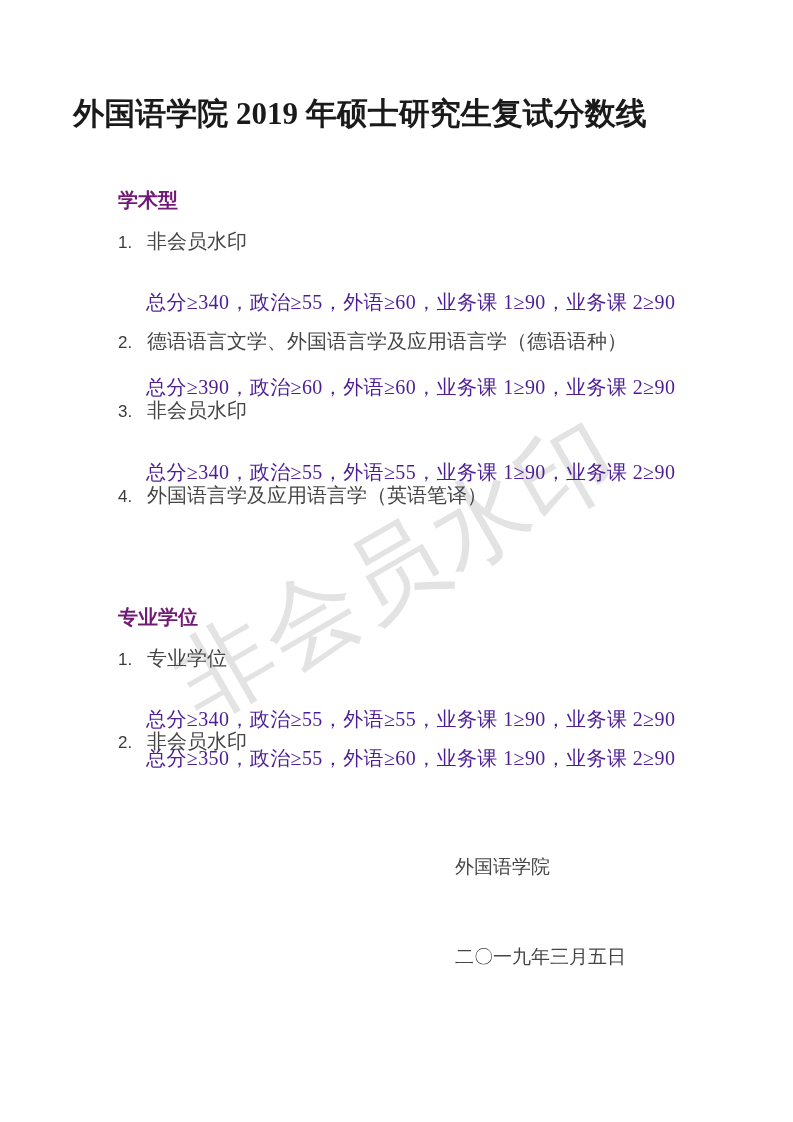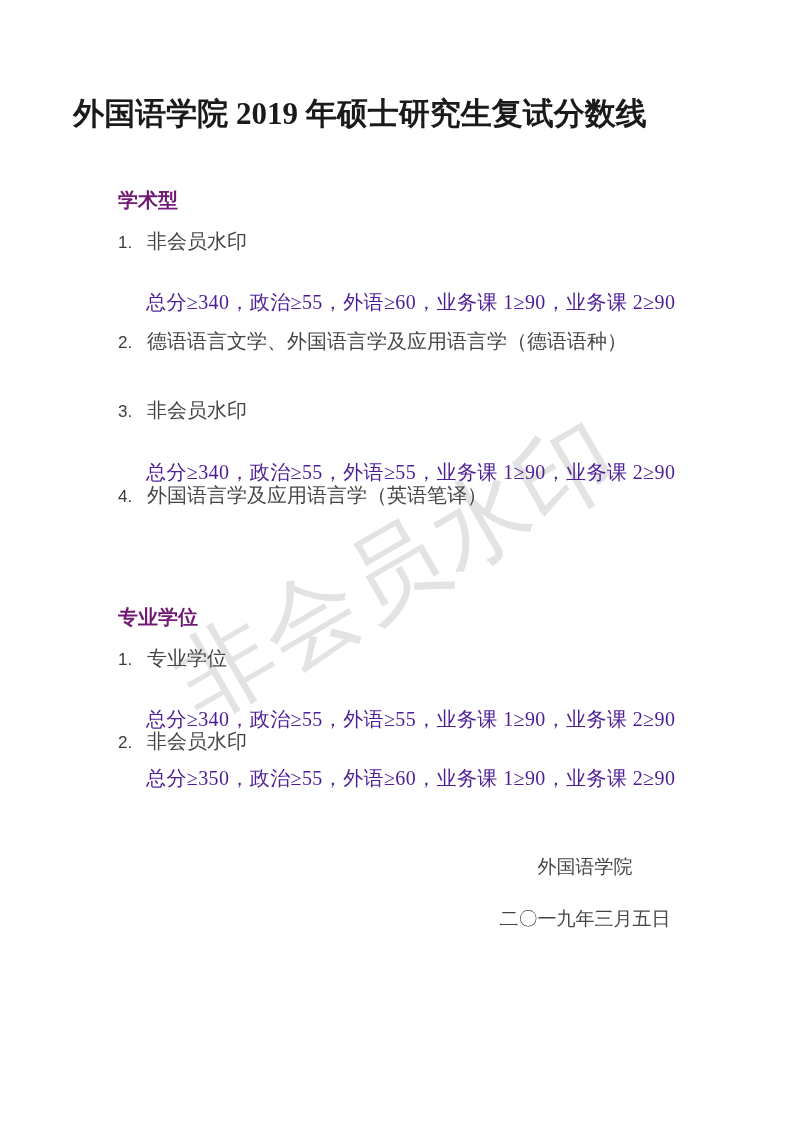--- a/index.html
+++ b/index.html
@@ -80,21 +80,21 @@
     font-size: 20px;
     letter-spacing: 0.4px;
     color: #4c1d95;
     white-space: nowrap;
     margin-top: 19px;
   }
   .signature-name, .signature-date {
     position: absolute;
     left: 455px;
     width: 260px;
-    text-align: center;
+    text-align: left;
     line-height: 30px;
     font-size: 19px;
     color: #454545;
     white-space: nowrap;
   }
 </style>
 </head>
 <body>
 
 <div class="page">
@@ -108,39 +108,40 @@
     <div class="section-heading" style="top:185px">学术型</div>
 
     <div class="item-line" style="top:226px">
       <span class="item-number">1.</span><span class="item-name">非会员水印</span>
     </div>
     <div class="score-line" style="top:268px">总分≥340，政治≥55，外语≥60，业务课 1≥90，业务课 2≥90</div>
 
     <div class="item-line" style="top:326px">
       <span class="item-number">2.</span><span class="item-name">德语语言文学、外国语言学及应用语言学（德语语种）</span>
     </div>
+    <div class="score-line" style="top:353px">总分≥390，政治≥60，外语≥60，业务课 1≥90，业务课 2≥90</div>
 
     <div class="item-line" style="top:395px">
       <span class="item-number">3.</span><span class="item-name">非会员水印</span>
     </div>
     <div class="score-line" style="top:438px">总分≥340，政治≥55，外语≥55，业务课 1≥90，业务课 2≥90</div>
 
     <div class="item-line" style="top:480px">
       <span class="item-number">4.</span><span class="item-name">外国语言学及应用语言学（英语笔译）</span>
     </div>
 
     <div class="section-heading" style="top:602px">专业学位</div>
 
     <div class="item-line" style="top:643px">
       <span class="item-number">1.</span><span class="item-name">专业学位</span>
     </div>
     <div class="score-line" style="top:685px">总分≥340，政治≥55，外语≥55，业务课 1≥90，业务课 2≥90</div>
 
     <div class="item-line" style="top:726px">
       <span class="item-number">2.</span><span class="item-name">非会员水印</span>
     </div>
-    <div class="score-line" style="top:744px">总分≥350，政治≥55，外语≥60，业务课 1≥90，业务课 2≥90</div>
+    <div class="score-line" style="top:724px">总分≥350，政治≥55，外语≥60，业务课 1≥90，业务课 2≥90</div>
 
     <div class="signature-name" style="top:852px">外国语学院</div>
-    <div class="signature-date" style="top:904px">二〇一九年三月五日</div>
+    <div class="signature-date" style="top:942px">二〇一九年三月五日</div>
 
   </div>
 </div>
 
 </body></html>

